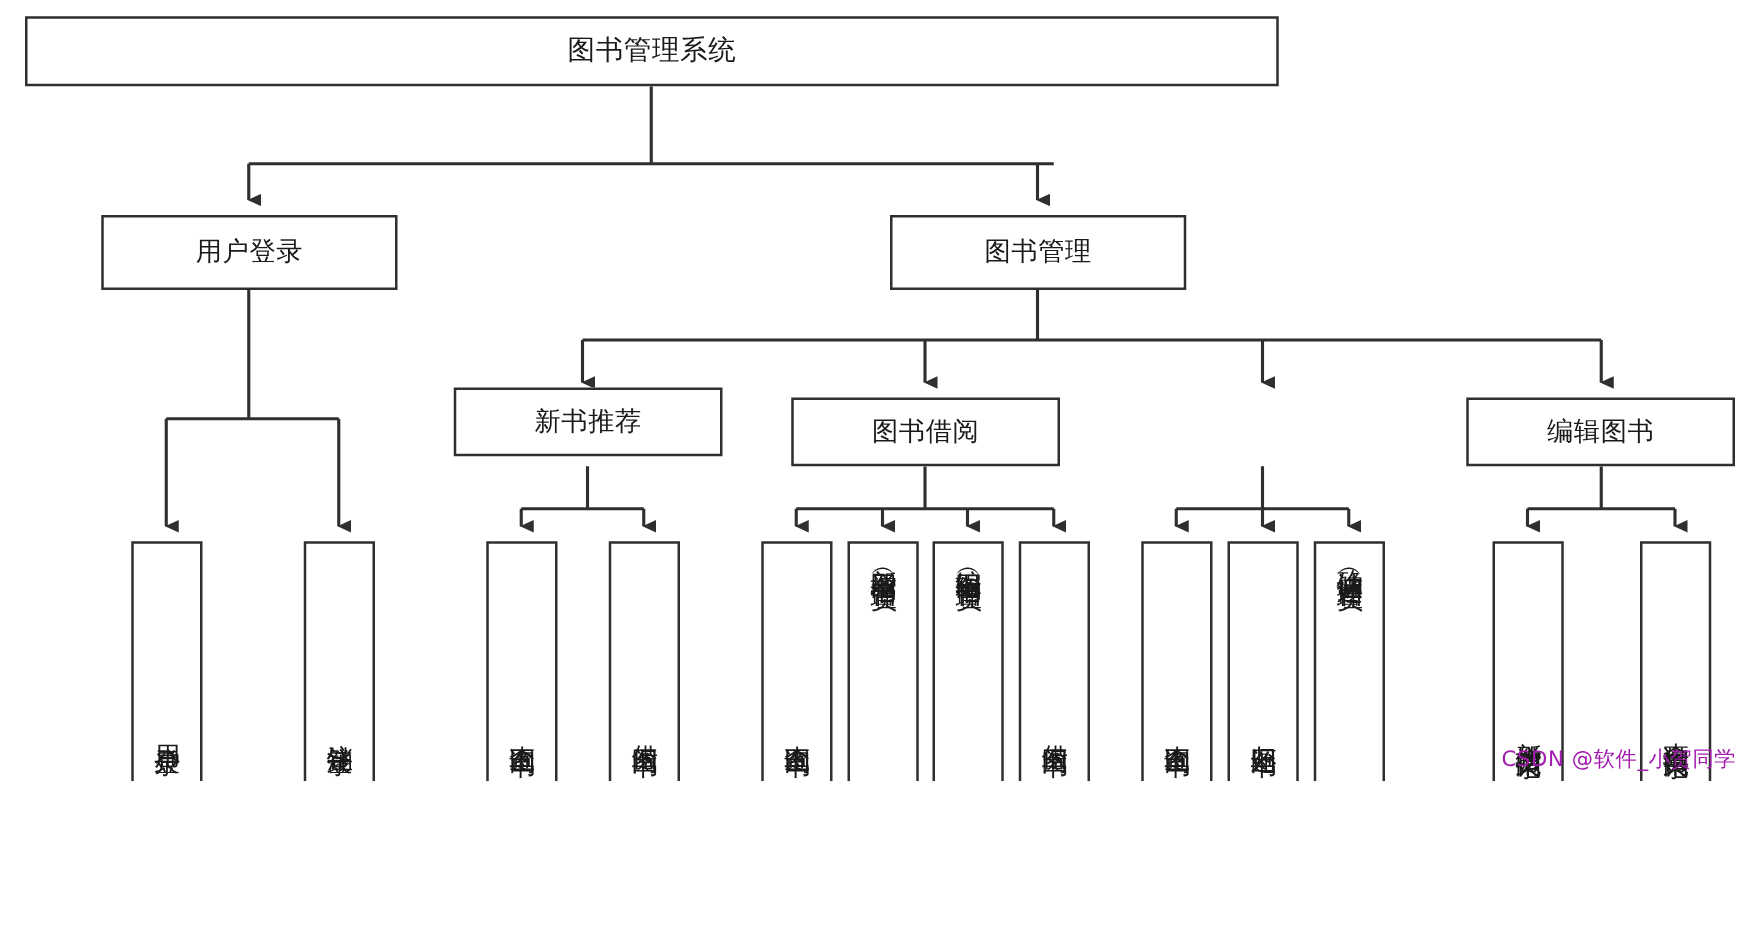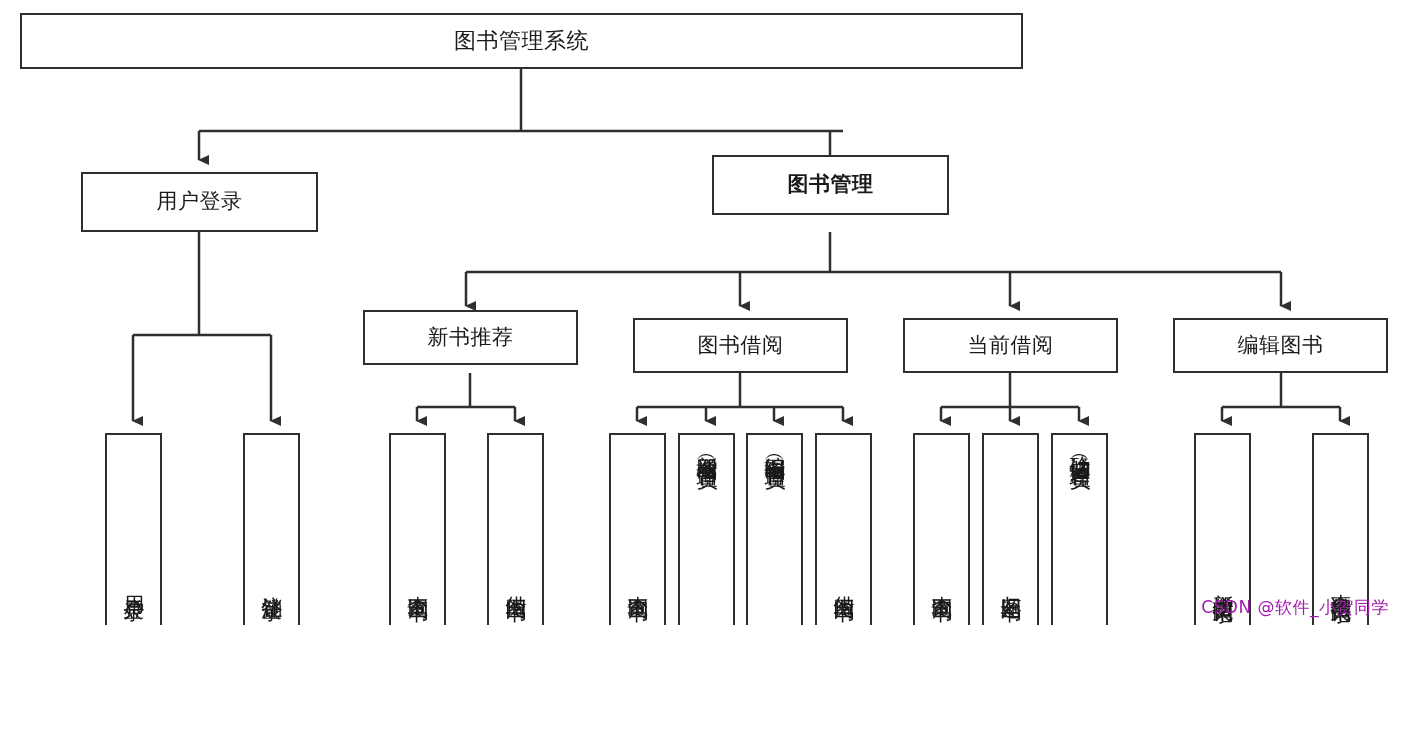--- a/index.html
+++ b/index.html
@@ -127,32 +127,29 @@
     </g>
   </svg>
 
   <div class="node horiz root" style="left:20px; top:13px; width:1003px; height:56px;">
     <span>图书管理系统</span>
   </div>
 
   <div class="node horiz" style="left:81px; top:172px; width:237px; height:60px;">
     <span>用户登录</span>
   </div>
-  <div class="node horiz" style="left:712px; top:155px; width:237px; height:60px;font-weight:bold;">
+  <div class="node horiz" style="left:712px; top:172px; width:237px; height:60px;">
     <span>图书管理</span>
   </div>
 
   <div class="node horiz" style="left:363px; top:310px; width:215px; height:55px;">
     <span>新书推荐</span>
   </div>
   <div class="node horiz" style="left:633px; top:318px; width:215px; height:55px;">
     <span>图书借阅</span>
-  </div>
-  <div class="node horiz" style="left:903px; top:318px; width:215px; height:55px;">
-    <span>当前借阅</span>
   </div>
   <div class="node horiz" style="left:1173px; top:318px; width:215px; height:55px;">
     <span>编辑图书</span>
   </div>
 
   <div class="node leaf centered" style="left:105px; top:433px; width:57px; height:300px;">
     <span class="vtext">用户登录</span>
   </div>
   <div class="node leaf centered" style="left:243px; top:433px; width:57px; height:300px;">
     <span class="vtext">注销登录</span>

